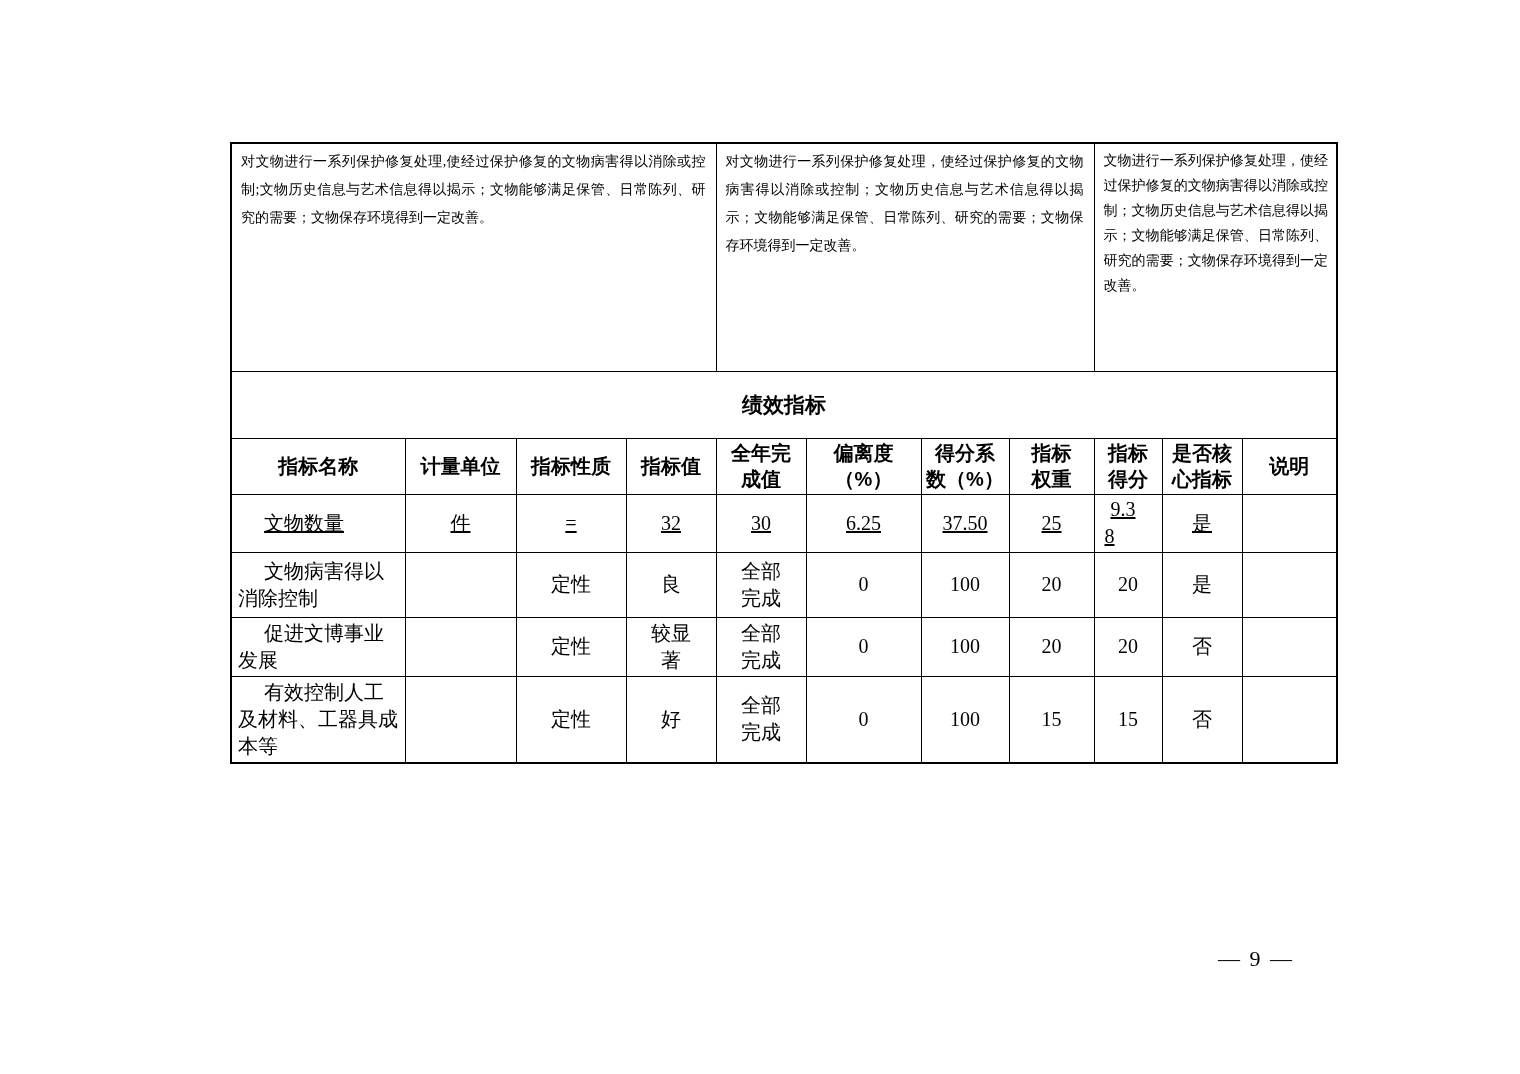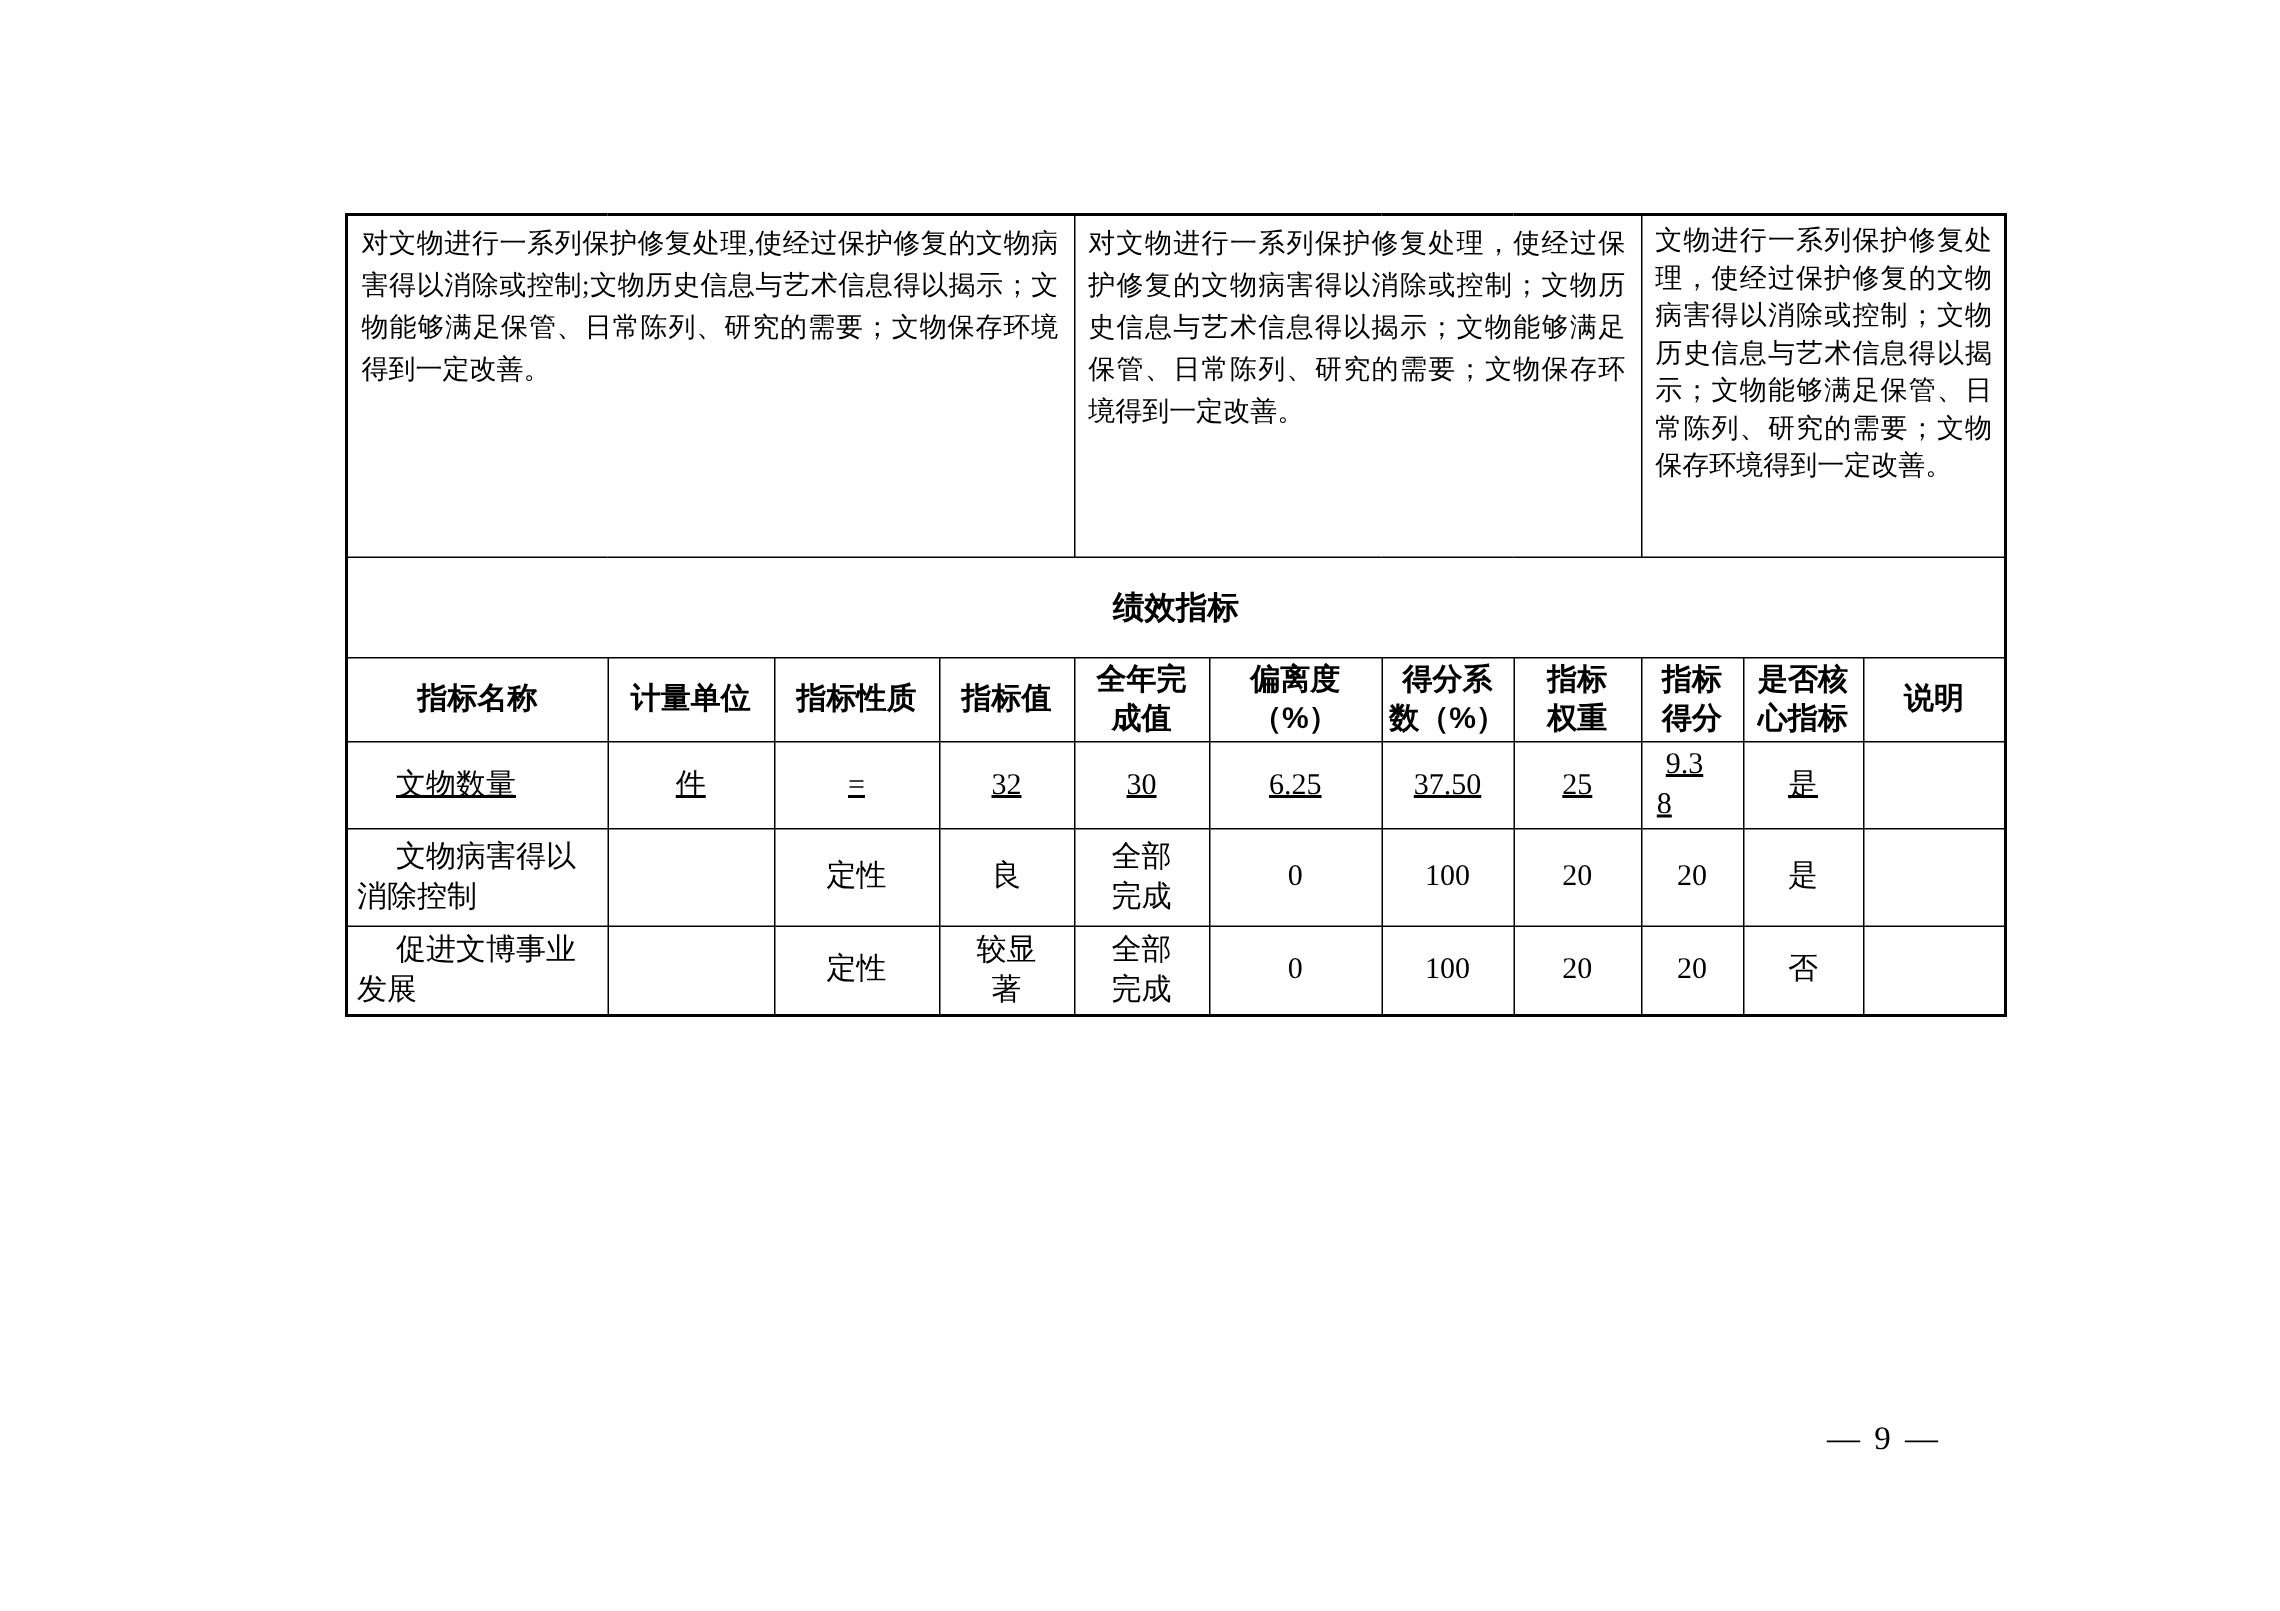--- a/index.html
+++ b/index.html
@@ -30,21 +30,21 @@
     white-space: pre-line;
     overflow: hidden;
   }
 
   
   tr.row-summary { height: 228px; }
   td.summary-cell {
     vertical-align: top;
     text-align: justify;
     padding: 4px 10px 4px 9px;
-    font-size: 18px;
+    font-size: 14px;
     line-height: 28px;
   }
   td.summary-cell.narrow { line-height: 25px; padding-right: 8px; border-radius: 15px; }
 
   
   tr.row-title { height: 67px; }
   td.section-title-cell {
     text-align: center;
     vertical-align: middle;
     font-family: "Liberation Sans", "DejaVu Sans", sans-serif;
@@ -188,16 +188,32 @@
 完成</td>
     <td class="data-cell">0</td>
     <td class="data-cell">100</td>
     <td class="data-cell">20</td>
     <td class="data-cell">20</td>
     <td class="data-cell">否</td>
     <td class="data-cell"></td>
   </tr>
 
 
+  <tr class="row-d5">
+    <td class="data-cell name-col">有效控制人工
+及材料、工器具成
+本等</td>
+    <td class="data-cell"></td>
+    <td class="data-cell">定性</td>
+    <td class="data-cell">好</td>
+    <td class="data-cell">全部
+完成</td>
+    <td class="data-cell">0</td>
+    <td class="data-cell">100</td>
+    <td class="data-cell">15</td>
+    <td class="data-cell">15</td>
+    <td class="data-cell">否</td>
+    <td class="data-cell"></td>
+  </tr>
 </tbody>
   </table>
 
 <div class="page-number">— 9 —</div>
 
 </body></html>

